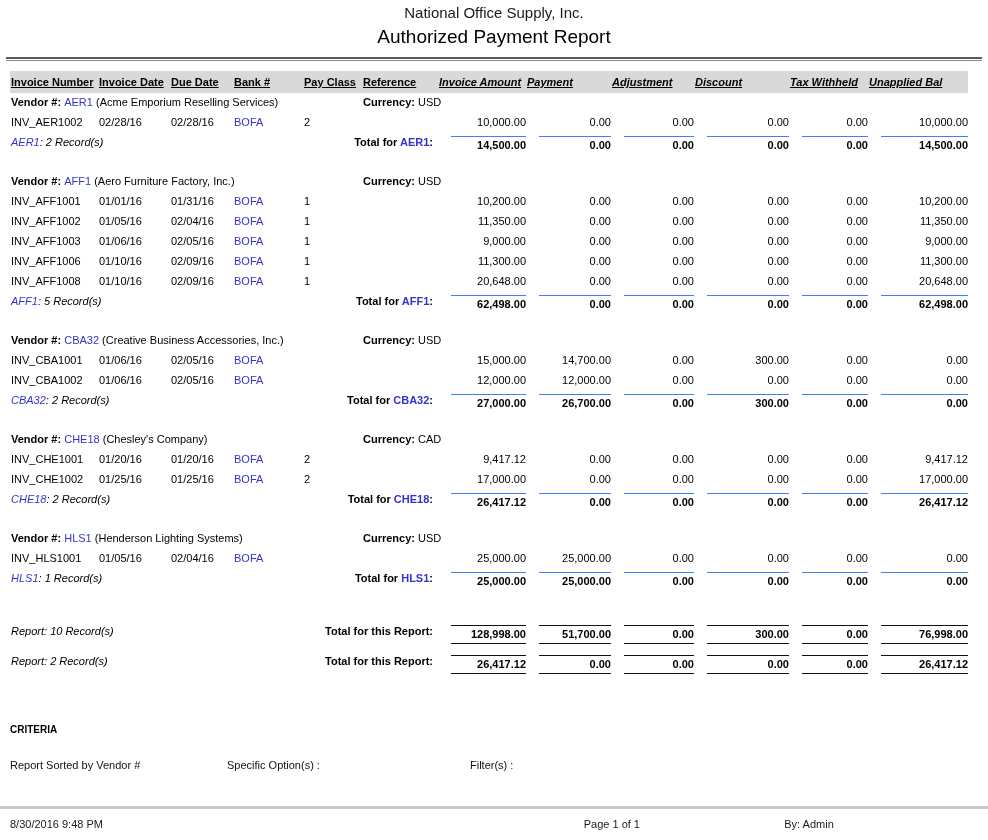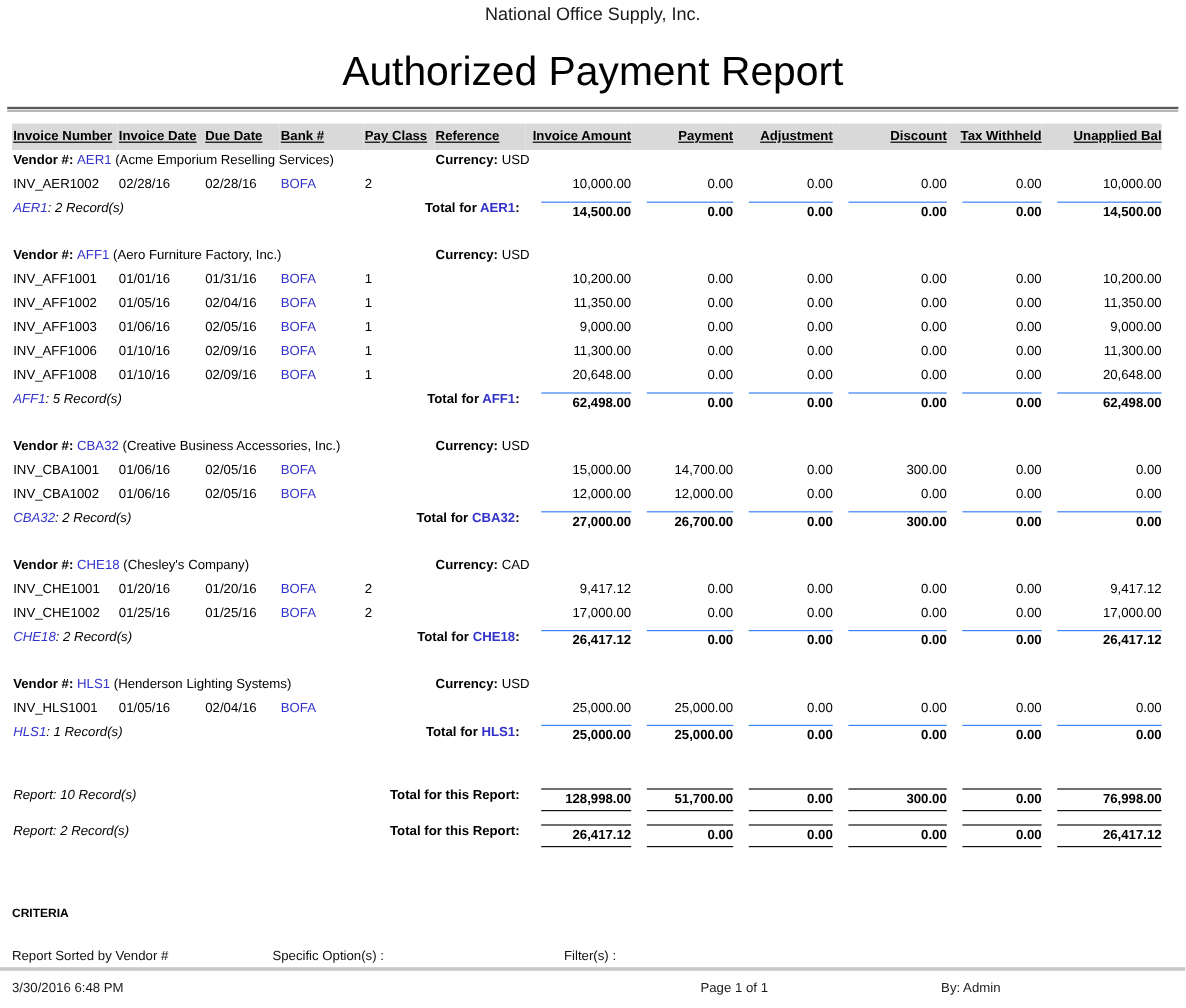--- a/index.html
+++ b/index.html
@@ -1,26 +1,26 @@
 <!DOCTYPE html>
 <html style="--link: #3333cc; --band: #d9d9d9;"><head>
 <meta charset="utf-8">
 <style>
   :root{ --link:#3333cc; --band:#d9d9d9; }
   *{box-sizing:border-box;}
   html,body{margin:0;padding:0;background:#fff;}
   body{font-family:"Liberation Sans",sans-serif;color:#111;}
   .page{width:988px;height:840px;position:relative;overflow:hidden;background:#fff;}
   .company{text-align:center;font-size:15px;padding-top:4px;color:#1a1a1a;}
-  .title{text-align:center;font-size:34px;margin-top:20px;color:#000;}
+  .title{text-align:center;font-size:19px;margin-top:5px;color:#000;}
   .header-rule{margin:9px 6px 0 6px;height:4px;border-top:2px solid #5a5a5a;border-bottom:1px solid #8a8a8a;}
   table{margin:10px 4px 0 10px;width:958px;border-collapse:collapse;table-layout:fixed;font-size:11px;}
   th{background:var(--band);font-weight:bold;text-decoration:underline;text-align:left;
      padding:5px 0 5px 1px;white-space:nowrap;font-size:11px;color:#000;}
-  th.num{text-align:right;}
+  th.num{text-align:left;font-style:italic;}
   td{padding:3px 0 4px 1px;vertical-align:top;line-height:13px;white-space:nowrap;font-size:11px;color:#000;}
   td.num{text-align:right;}
   .link{color:var(--link);text-decoration:none;}
   .bold{font-weight:bold;}
   .ital{font-style:italic;}
   .tr-right{text-align:right;padding-right:5px;}
   tr.spacer td{padding:0;height:16px;line-height:0;}
   tr.spacer-big td{padding:0;height:30px;line-height:0;}
   tr.spacer-tiny td{padding:0;height:4px;line-height:0;}
   .amt-line{border-top:1px solid #3b82f6;margin-left:12px;padding-top:2px;}
@@ -434,17 +434,17 @@
     <div class="criteria-h">CRITERIA</div>
     <div class="criteria-row">
       <div class="c1">Report Sorted by Vendor #</div>
       <div class="c2">Specific Option(s) :</div>
       <div class="c3">Filter(s) :</div>
     </div>
   </div>
 
   <div class="footer-rule"></div>
   <div class="footer">
-    <div class="f1">3/30/2016 6:48 PM</div>
+    <div class="f1">8/30/2016 9:48 PM</div>
     <div class="f2">Page 1 of 1</div>
     <div class="f3">By: Admin</div>
   </div>
 </div>
 
 </body></html>

